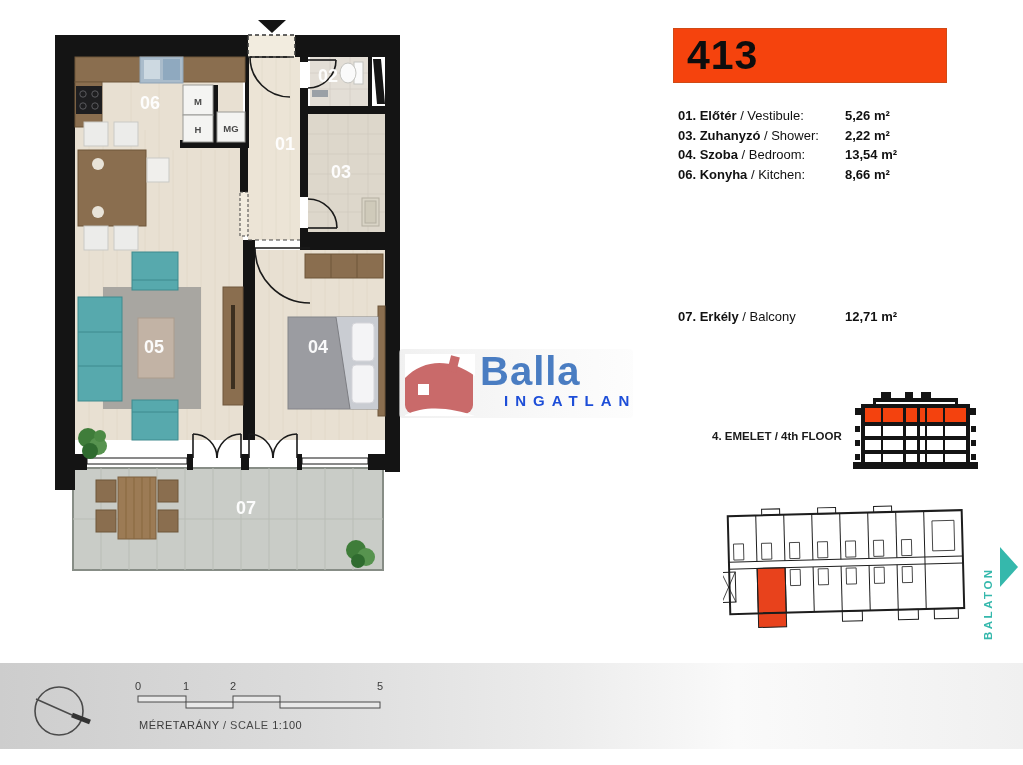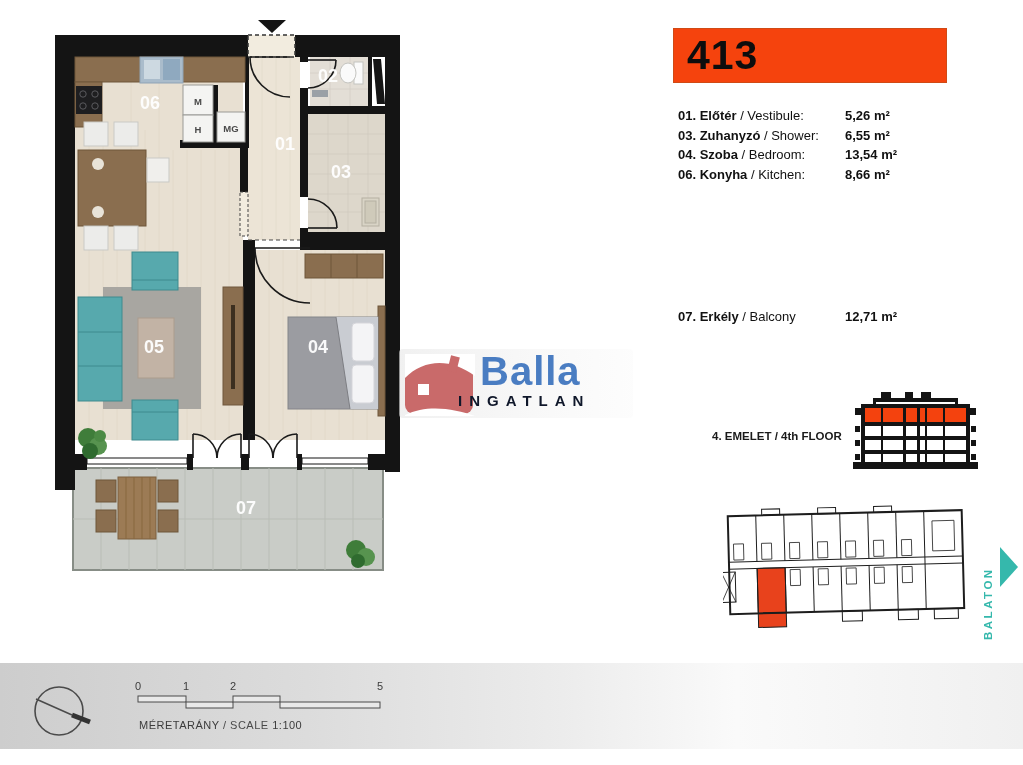--- a/index.html
+++ b/index.html
@@ -14,21 +14,21 @@
   #room-list{left:678px;top:106px;width:268px;font-size:13px;line-height:19.6px;}
   .row{position:relative;white-space:nowrap;}
   .row .b{font-weight:bold;}
   .row .val{position:absolute;left:167px;top:0;font-weight:bold;}
   #total-block{left:678px;top:247px;width:268px;font-size:13.5px;line-height:19px;font-weight:bold;}
   #balcony-row{left:678px;top:307px;width:268px;font-size:13px;line-height:19px;}
   
   #logo-wm{left:399px;top:349px;width:234px;height:69px;border-radius:4px;
            background:linear-gradient(to right,#e7e7e7,#f6f6f6 70%,#fbfbfb);opacity:.6;}
   #logo-name{left:480px;top:349px;font-size:40px;font-weight:bold;color:#4a7dc2;letter-spacing:1px;}
-  #logo-sub{left:458px;top:392px;font-size:15px;font-weight:bold;color:#0f172a;letter-spacing:7px;}
+  #logo-sub{left:504px;top:392px;font-size:15px;font-weight:bold;color:#1d4ed8;letter-spacing:7px;}
   
   #floor-label{left:712px;top:430px;font-size:11.5px;font-weight:bold;color:#1a1a1a;}
   
   #footer-band{left:0;top:663px;width:1023px;height:86px;
     background:linear-gradient(to right,#cdcdcd,#dcdcdc 30%,#ececec 55%,#fafafa 72%,#f0f0f0 100%);}
   #scale-caption{left:139px;top:719px;font-size:11px;color:#3c3c3c;letter-spacing:.5px;}
   #scale-caption .b{font-weight:normal;}
   #scale-caption .r{font-weight:normal;color:#4a4a4a;}
   text{font-family:"Liberation Sans","DejaVu Sans",sans-serif;}
   .roomlbl{font-size:18px;font-weight:bold;fill:#ffffff;opacity:.95;}
@@ -203,21 +203,21 @@
       <text x="206" y="504" text-anchor="middle" class="roomlbl">07</text>
     </g>
   </svg>
 
   <div class="abs" id="unit-box">
     <span>413</span>
   </div>
 
   <div class="abs" id="room-list">
     <div class="row"><span class="b">01. Előtér</span><span> / Vestibule:</span><span class="val">5,26 m²</span></div>
-    <div class="row"><span class="b">03. Zuhanyzó</span><span> / Shower:</span><span class="val">6,55 m²</span></div>
+    <div class="row"><span class="b">03. Zuhanyzó</span><span> / Shower:</span><span class="val">2,22 m²</span></div>
     <div class="row"><span class="b">04. Szoba</span><span> / Bedroom:</span><span class="val">13,54 m²</span></div>
     <div class="row"><span class="b">06. Konyha</span><span> / Kitchen:</span><span class="val">8,66 m²</span></div>
   </div>
 
 
   <div class="abs row" id="balcony-row">
     <span class="b">07. Erkély</span><span> / Balcony</span><span class="val">12,71 m²</span>
   </div>
 
   <div class="abs" id="logo-wm"></div>

